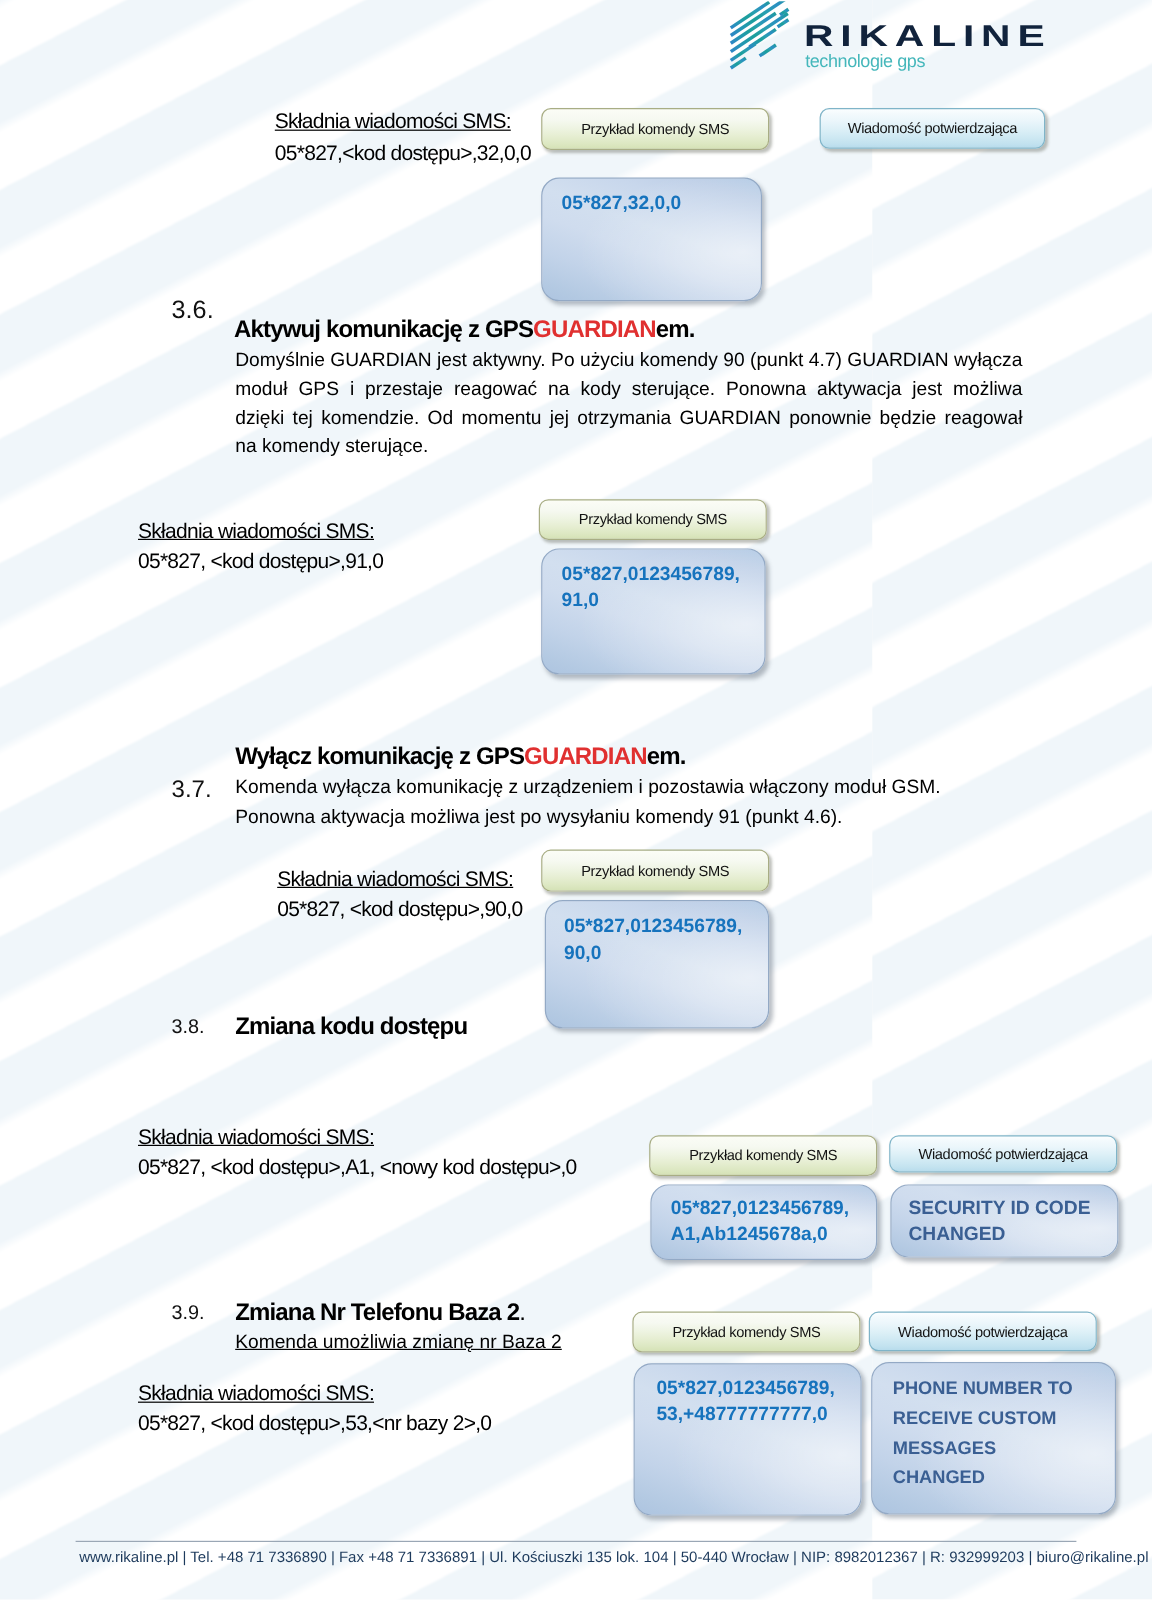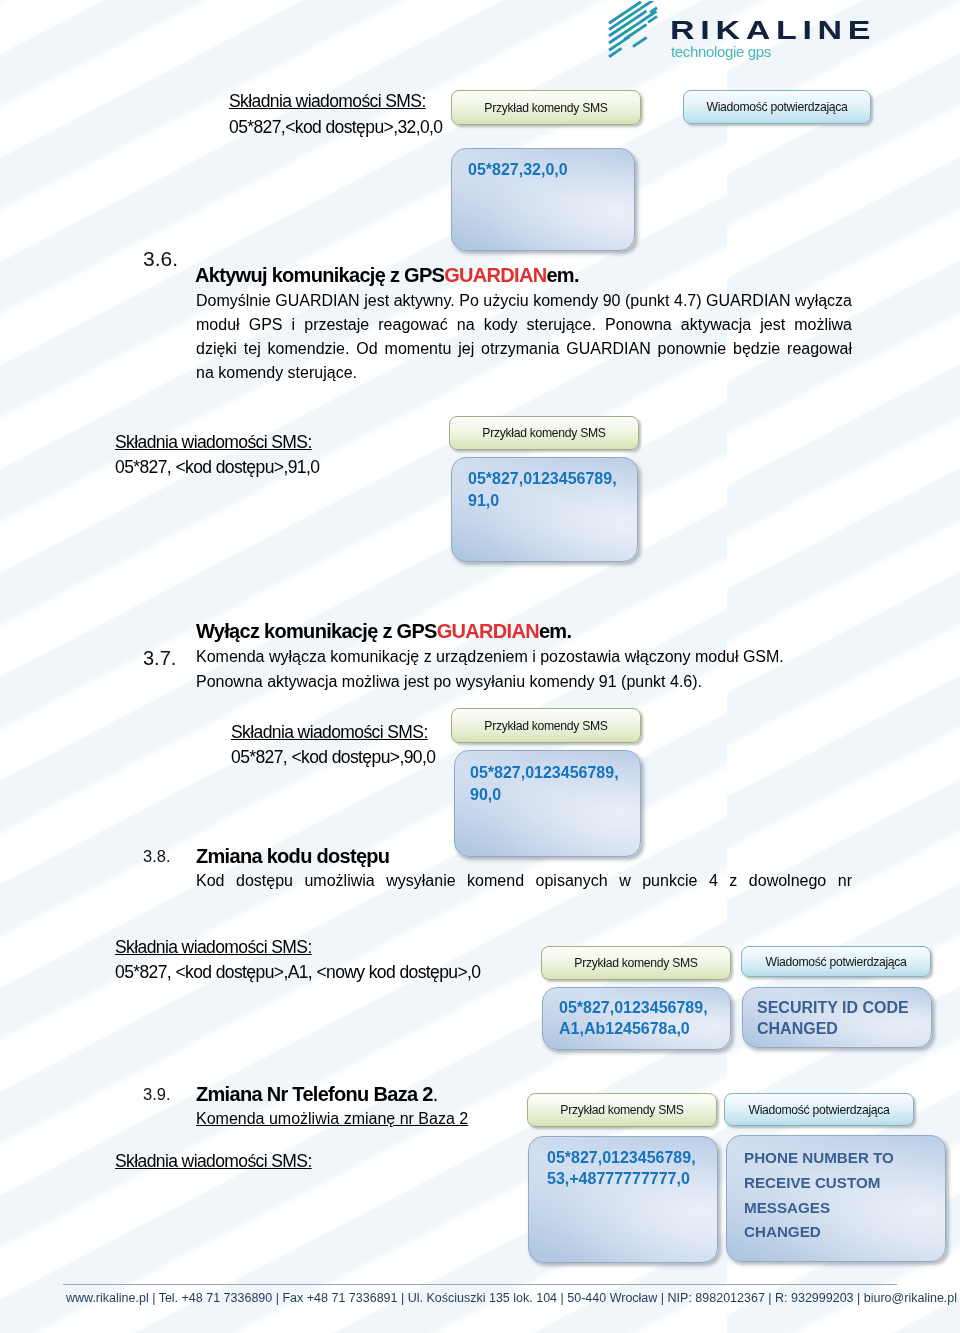--- a/index.html
+++ b/index.html
@@ -159,21 +159,20 @@
 
   <div class="cap cap-green" style="left:451px;top:708px;width:190px;height:35px;font-size:12.2px;letter-spacing:-0.3px;">Przykład komendy SMS</div>
   <div class="val" style="left:454px;top:750px;width:187px;height:107px;font-size:16px;line-height:21.5px;padding:11px 0 0 15px;">
     <div>05*827,0123456789,</div>
     <div>90,0</div>
   </div>
 
   <div class="num" style="left:143px;top:844px;font-size:16.5px;line-height:24px;">3.8.</div>
   <div class="tblk hdr" style="left:196px;top:844px;line-height:24px;white-space:nowrap;">Zmiana kodu dostępu</div>
   <div class="tblk" style="left:196px;top:868px;width:656px;font-size:16px;line-height:25px;">
-    <div class="jline">Kod dostępu umożliwia wysyłanie komend opisanych w punkcie 4 z dowolnego nr</div>
   </div>
 
   <div class="tblk ul syn" style="left:115px;top:934px;">Składnia wiadomości SMS:</div>
   <div class="tblk syn" style="left:115px;top:959px;">05*827, &lt;kod dostępu&gt;,A1, &lt;nowy kod dostępu&gt;,0</div>
 
   <div class="cap cap-green" style="left:541px;top:946px;width:190px;height:34px;font-size:12.2px;letter-spacing:-0.3px;">Przykład komendy SMS</div>
   <div class="val" style="left:542px;top:987px;width:189px;height:63px;font-size:16px;line-height:20.5px;padding:10px 0 0 16px;">
     <div>05*827,0123456789,</div>
     <div>A1,Ab1245678a,0</div>
   </div>
@@ -183,28 +182,29 @@
     <div>CHANGED</div>
   </div>
 
   <div class="num" style="left:143px;top:1082px;font-size:16.5px;line-height:24px;">3.9.</div>
   <div class="tblk hdr" style="left:196px;top:1082px;line-height:24px;white-space:nowrap;">
     <span>Zmiana Nr Telefonu Baza 2</span><span style="font-weight:normal">.</span>
   </div>
   <div class="tblk" style="left:196px;top:1107px;font-size:16px;line-height:24px;white-space:nowrap;text-decoration:underline;">Komenda umożliwia zmianę nr Baza 2</div>
 
   <div class="tblk ul syn" style="left:115px;top:1148px;">Składnia wiadomości SMS:</div>
+  <div class="tblk syn" style="left:115px;top:1173px;">05*827, &lt;kod dostępu&gt;,53,&lt;nr bazy 2&gt;,0</div>
 
   <div class="cap cap-green" style="left:527px;top:1093px;width:190px;height:34px;font-size:12.2px;letter-spacing:-0.3px;">Przykład komendy SMS</div>
   <div class="val" style="left:528px;top:1136px;width:190px;height:127px;font-size:16px;line-height:21.3px;padding:10px 0 0 18px;">
     <div>05*827,0123456789,</div>
     <div>53,+48777777777,0</div>
   </div>
   <div class="cap cap-blue" style="left:724px;top:1093px;width:190px;height:33px;font-size:12.2px;letter-spacing:-0.3px;">Wiadomość potwierdzająca</div>
-  <div class="val dark" style="left:726px;top:1135px;width:220px;height:127px;font-size:15.2px;line-height:24.8px;padding:10px 0 0 17px;">
+  <div class="val dark" style="left:726px;top:1135px;width:204px;height:127px;font-size:15.2px;line-height:24.8px;padding:10px 0 0 17px;">
     <div>PHONE NUMBER TO</div>
     <div>RECEIVE CUSTOM</div>
     <div>MESSAGES</div>
     <div>CHANGED</div>
   </div>
 
   <div class="footer-rule" style="left:63px;top:1284px;width:834px;"></div>
   <div class="footer-line" style="left:66px;top:1290px;font-size:12.5px;line-height:16px;">www.rikaline.pl | Tel. +48 71 7336890 | Fax +48 71 7336891 | Ul. Kościuszki 135 lok. 104 | 50-440 Wrocław | NIP: 8982012367 | R: 932999203 | biuro@rikaline.pl</div>
 </div>
 

